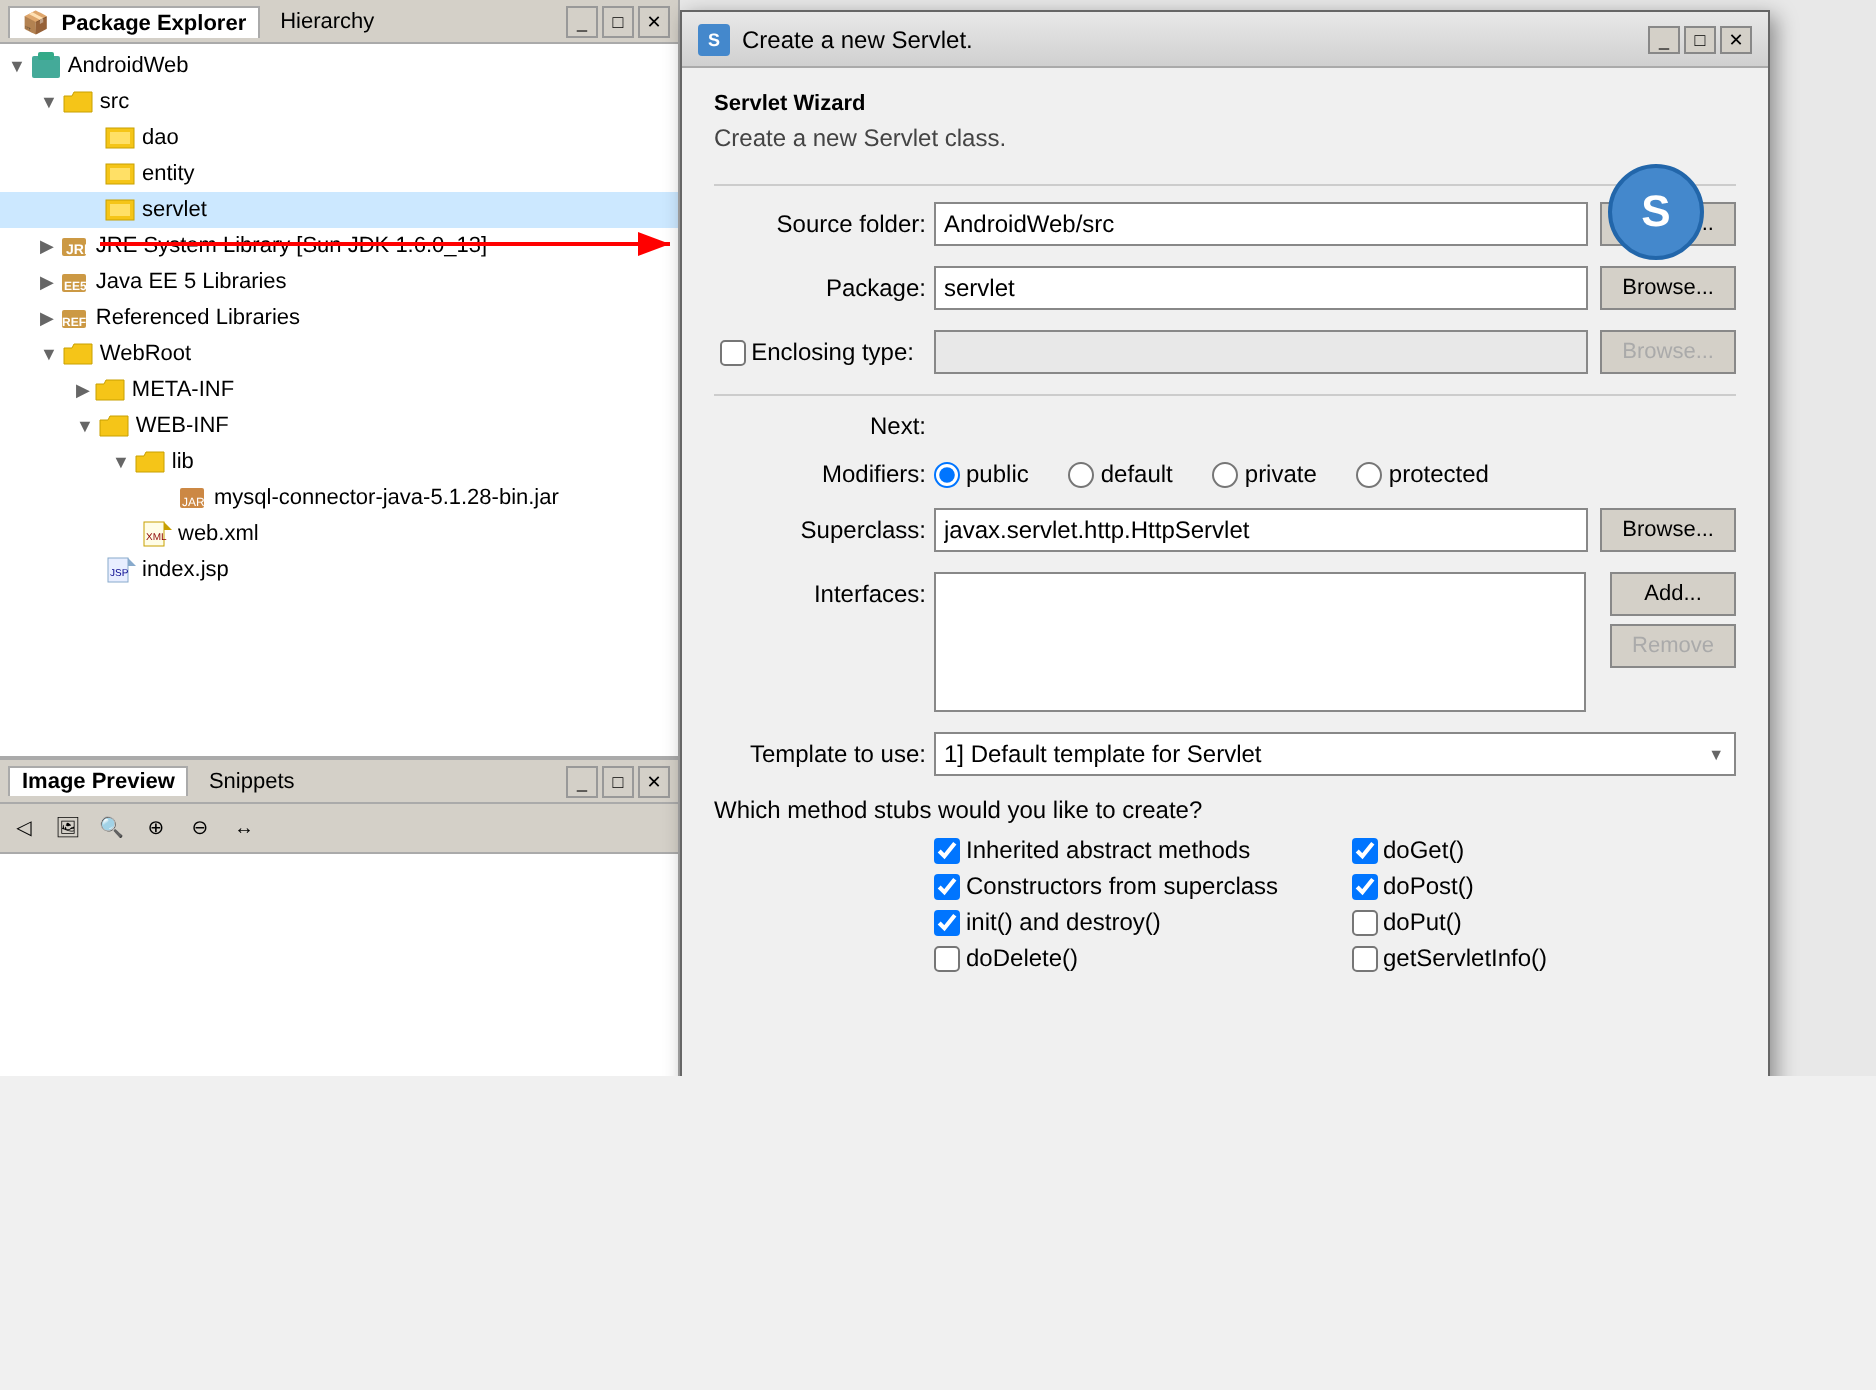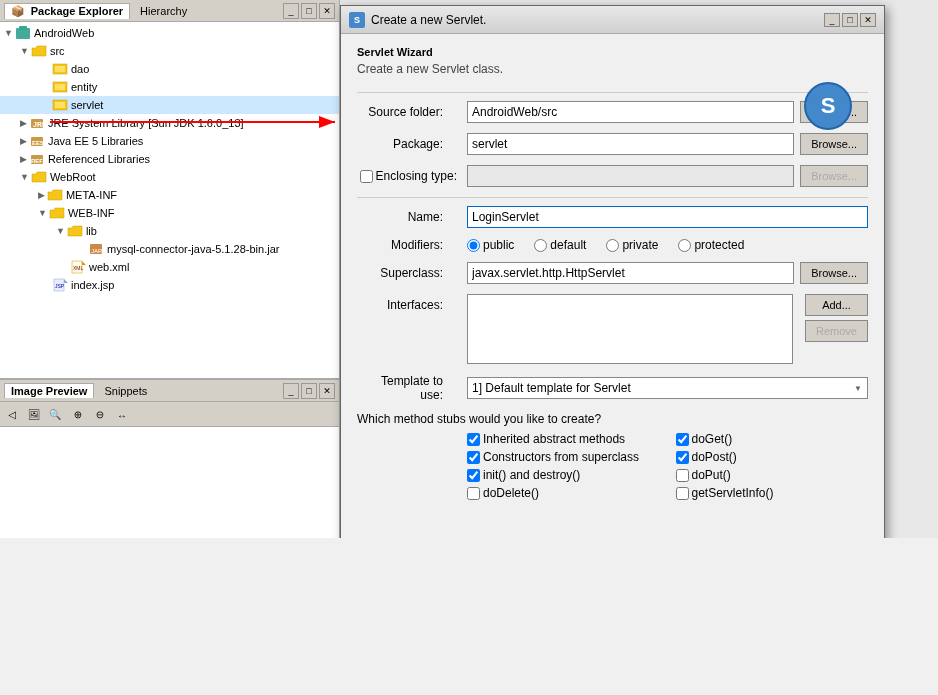--- a/index.html
+++ b/index.html
@@ -42,21 +42,21 @@
     .win-btn { width: 16px; height: 14px; background: #d4d0c8; border: 1px solid #888; cursor: pointer; display: flex; align-items: center; justify-content: center; font-size: 9px; }
 
     .dialog-content { flex: 1; padding: 12px 16px; overflow-y: auto; }
     .dialog-section-title { font-size: 11px; font-weight: bold; margin-bottom: 4px; }
     .dialog-section-sub { font-size: 12px; margin-bottom: 16px; color: #444; }
 
     
     .servlet-icon { position: absolute; top: 36px; right: 16px; width: 48px; height: 48px; background: #4488cc; border-radius: 50%; display: flex; align-items: center; justify-content: center; color: white; font-size: 22px; font-weight: bold; border: 2px solid #2266aa; }
 
     .form-row { display: flex; align-items: center; margin-bottom: 10px; }
-    .form-label { width: 110px; font-size: 12px; text-align: right; padding-right: 24px; flex-shrink: 0; }
+    .form-label { width: 110px; font-size: 12px; text-align: right; padding-right: 4px; flex-shrink: 0; }
     .form-input { flex: 1; height: 22px; border: 1px solid #888; padding: 2px 4px; font-size: 12px; background: #fff; }
     .form-btn { margin-left: 6px; padding: 2px 10px; height: 22px; background: #d4d0c8; border: 1px solid #888; cursor: pointer; font-size: 11px; white-space: nowrap; }
     .form-btn:disabled { color: #aaa; cursor: default; }
     .checkbox-label { font-size: 12px; margin-left: 4px; }
     input[type="checkbox"] { margin: 0; }
     input[type="radio"] { margin: 0; }
     .radio-label { display: flex; align-items: center; gap: 3px; font-size: 12px; margin-right: 8px; }
 
     .interfaces-box { flex: 1; height: 70px; border: 1px solid #888; background: #fff; }
 
@@ -351,22 +351,21 @@
             <input type="checkbox" id="enclosing-cb" style="">
             <label for="enclosing-cb" class="checkbox-label" style="margin-left:3px;">Enclosing type:</label>
           </div>
           <input type="text" class="form-input" value="" disabled="" style="background: rgb(232, 232, 232);">
           <button class="form-btn" disabled="">Browse...</button>
         </div>
 
         <hr class="divider-line">
 
         <div class="form-row">
-          <label class="form-label">Name:</label>
-          <input type="text" class="form-input" value="LoginServlet" style="border: 1px solid rgb(0, 102, 204);">
+          <label class="form-label">Next:</label>
         </div>
 
         <div class="form-row" style="align-items:flex-start; flex-direction:column;">
           <div style="display:flex; align-items:center; width:100%;">
             <label class="form-label">Modifiers:</label>
             <div style="display:flex; gap:12px; align-items:flex-start; flex-wrap:wrap;">
               <label class="radio-label">
                 <input type="radio" name="modifier" checked="" style="">
                 <span>public</span>
               </label>

